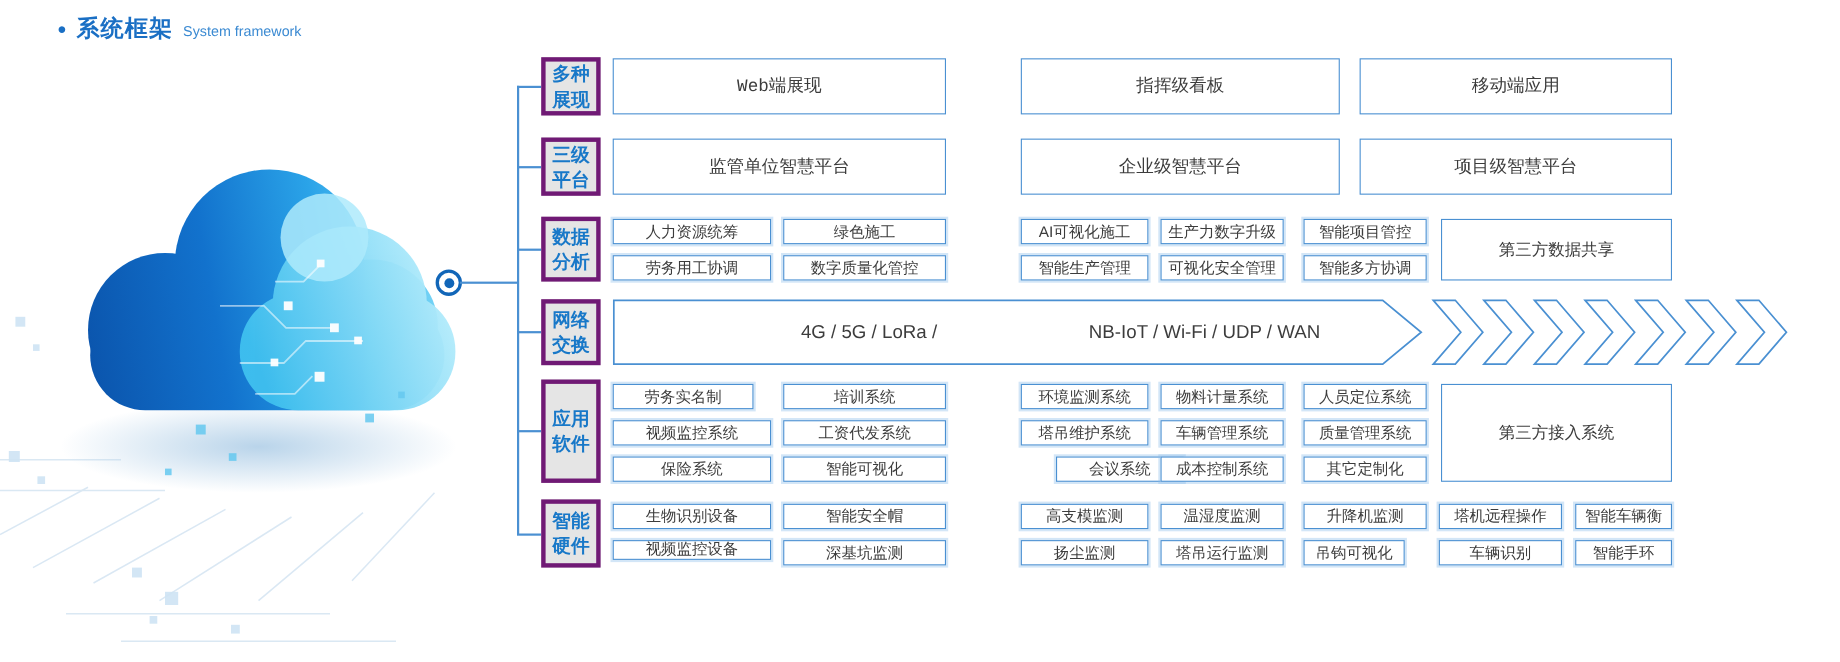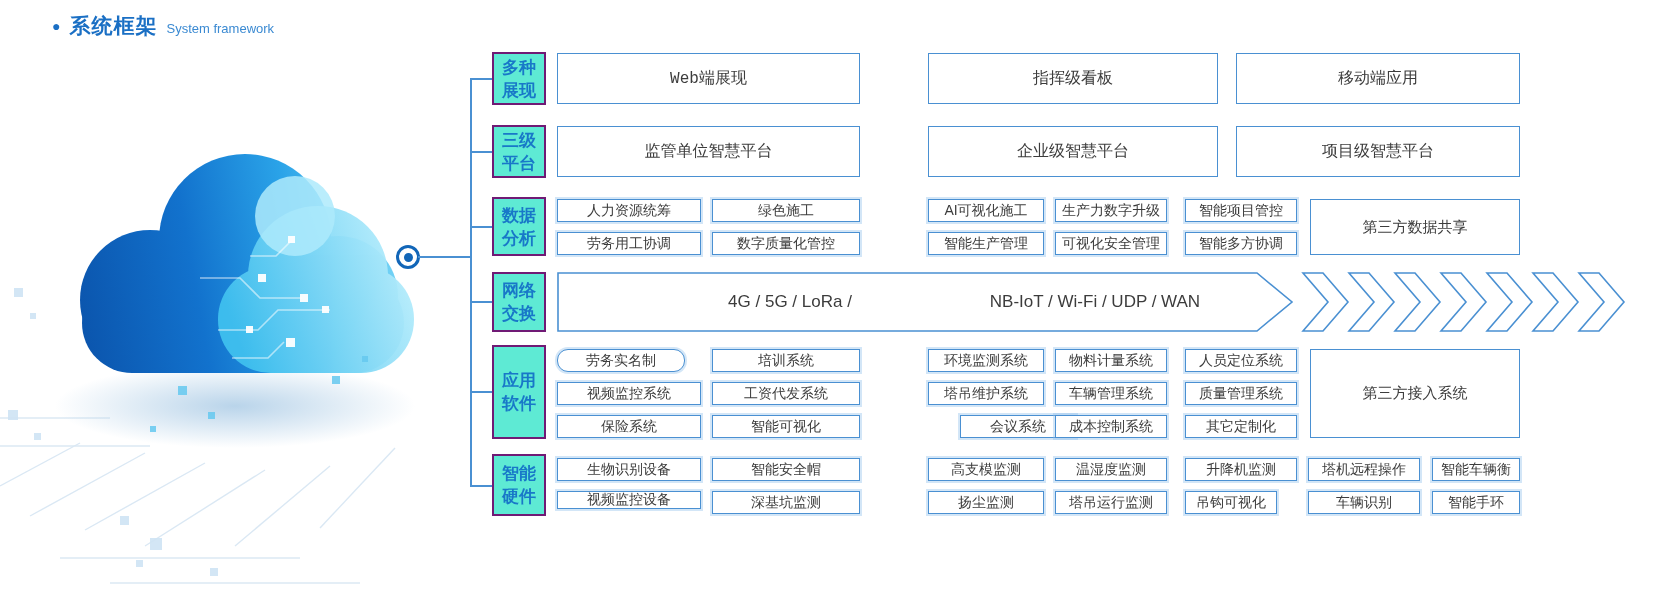--- a/index.html
+++ b/index.html
@@ -6,21 +6,21 @@
   #stage{position:relative;width:1673px;height:602px;background:#ffffff;overflow:hidden;
          font-family:"Liberation Sans","DejaVu Sans",sans-serif;}
   
   .title{position:absolute;left:52px;top:12px;display:flex;align-items:baseline;gap:9px;}
   .bullet{color:#1a6fc4;font-size:14px;transform:translateY(-2px);}
   .t-zh{color:#1a6fc4;font-size:21px;font-weight:bold;letter-spacing:1px;}
   .t-en{color:#3b8ad2;font-size:13px;}
   
   .vline,.hline{position:absolute;background:#4a90d2;}
   
-  .cat{position:absolute;left:492px;width:54px;border:2px solid #701a75;background:#5eead4;
+  .cat{position:absolute;left:492px;width:54px;border:4px solid #701a75;background:#e5e5e5;
        color:#1878c8;font-weight:bold;font-size:17px;line-height:23px;
        display:flex;flex-direction:column;align-items:center;justify-content:center;
        box-sizing:border-box;}
   
   .bx{position:absolute;border:1px solid #4a90d2;background:#fff;color:#3c3c3c;
       display:flex;align-items:center;justify-content:center;box-sizing:border-box;
       white-space:nowrap;}
   .big{font-size:16px;font-family:Liberation Mono, monospace;}
   .sm{font-size:14px;box-shadow:0 0 0 2px rgba(140,190,235,.38);}
   .side{font-size:15px;}
@@ -186,21 +186,21 @@
       <path d="M838,2 l20,0 l25,29 l-25,29 l-20,0 l25,-29 z"></path>
       <path d="M884,2 l20,0 l25,29 l-25,29 l-20,0 l25,-29 z"></path>
       <path d="M930,2 l20,0 l25,29 l-25,29 l-20,0 l25,-29 z"></path>
       <path d="M976,2 l20,0 l25,29 l-25,29 l-20,0 l25,-29 z"></path>
       <path d="M1022,2 l20,0 l25,29 l-25,29 l-20,0 l25,-29 z"></path>
     </g>
   </svg>
   <div class="nettext" style="left:660px;top:290px;width:260px;">4G / 5G / LoRa /</div>
   <div class="nettext" style="left:930px;top:290px;width:330px;">NB-IoT / Wi-Fi / UDP / WAN</div>
 
-  <div class="bx sm" style="left:557px;top:349px;width:128px;height:23px;border-radius:11px;">劳务实名制</div>
+  <div class="bx sm" style="left:557px;top:349px;width:128px;height:23px;">劳务实名制</div>
   <div class="bx sm" style="left:712px;top:349px;width:148px;height:23px;">培训系统</div>
   <div class="bx sm" style="left:928px;top:349px;width:116px;height:23px;">环境监测系统</div>
   <div class="bx sm" style="left:1055px;top:349px;width:112px;height:23px;">物料计量系统</div>
   <div class="bx sm" style="left:1185px;top:349px;width:112px;height:23px;">人员定位系统</div>
   <div class="bx sm" style="left:557px;top:382px;width:144px;height:23px;">视频监控系统</div>
   <div class="bx sm" style="left:712px;top:382px;width:148px;height:23px;">工资代发系统</div>
   <div class="bx sm" style="left:928px;top:382px;width:116px;height:23px;">塔吊维护系统</div>
   <div class="bx sm" style="left:1055px;top:382px;width:112px;height:23px;">车辆管理系统</div>
   <div class="bx sm" style="left:1185px;top:382px;width:112px;height:23px;">质量管理系统</div>
   <div class="bx sm" style="left:557px;top:415px;width:144px;height:23px;">保险系统</div>

